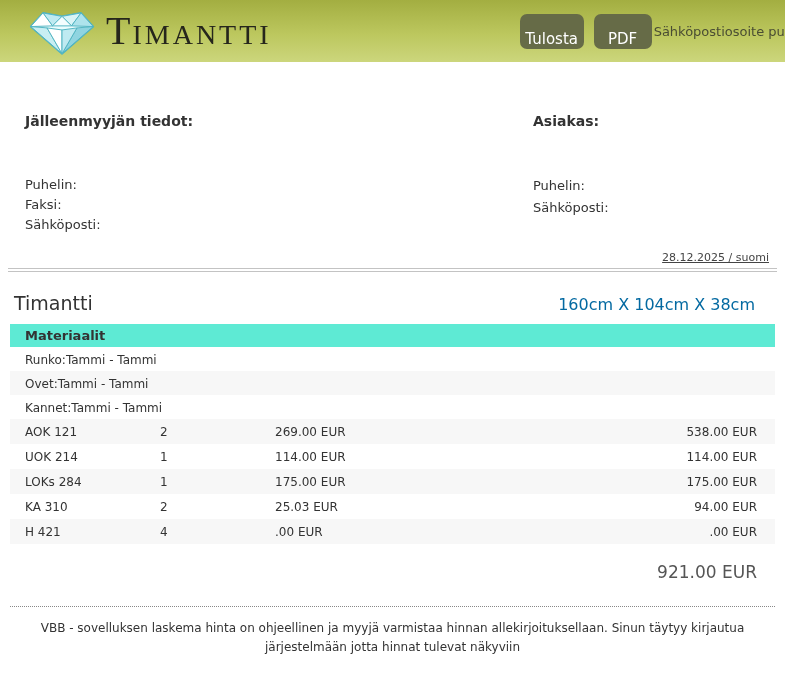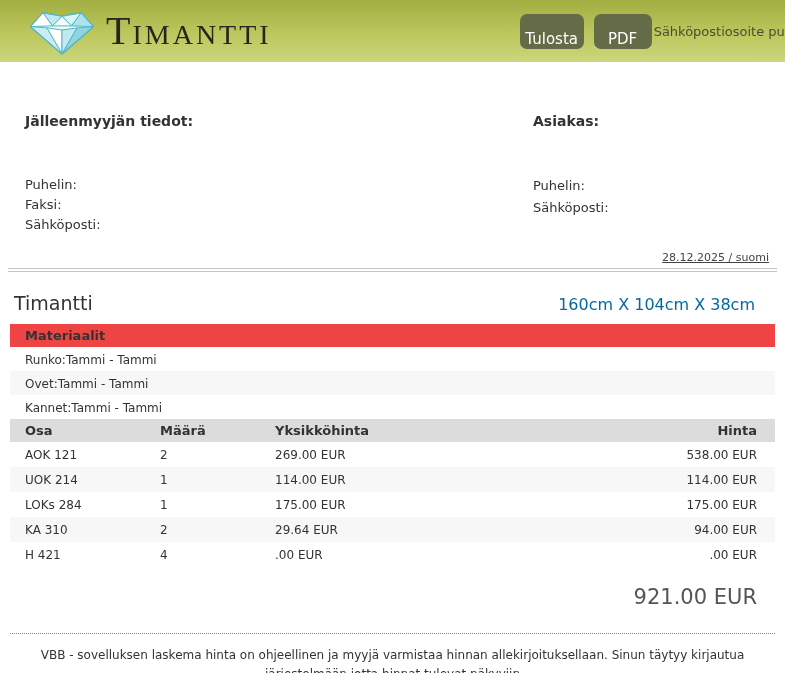--- a/index.html
+++ b/index.html
@@ -59,38 +59,38 @@
   .product-row {
     display:flex; align-items:baseline; justify-content:space-between;
     padding:8px 30px 10px 14px;
   }
   .product-name { font-size:19px; color:#333;margin-top:12px; }
   .product-dims { font-size:16px; color:#0369a1; }
 
   
   .tbl { margin:0 10px; }
   .bar {
-    background:#ef4444; font-weight:bold; font-size:13px; color:#333;
+    background:#5eead4; font-weight:bold; font-size:13px; color:#333;
     padding:4px 18px 18px 15px; height:23px; line-height:16px;
   }
   .mat-row {
     font-size:12px; color:#333; padding:6px 15px; height:24px;
   }
   .mat-row:nth-child(odd) { background:#f7f7f7; }
   .parts-header { display:flex; }
   .parts-row { display:flex; font-size:12px; color:#333; height:25px; align-items:center; }
   .parts-row:nth-child(odd) { background:#f7f7f7; }
   .c-osa   { width:150px; padding-left:15px; }
   .c-maara { width:115px; }
   .c-yks   { flex:1; }
   .c-hinta { width:140px; text-align:right; padding-right:18px; }
   .parts-header { background:#dcdcdc; height:23px; align-items:center; font-weight:bold; font-size:13px; }
 
   .total-line {
-    text-align:right; font-size:21px; color:#555;
+    text-align:right; font-size:17px; color:#555;
     padding:0 28px; margin-top:18px;
   }
   .dotted-line { margin:24px 10px 0 10px; border-top:1px dotted #888; }
   .footer-note {
     margin:12px auto 8px auto; width:720px;
     text-align:center; font-size:12px; color:#333; line-height:1.55;
   }
 </style>
 </head>
 <body>
@@ -148,26 +148,20 @@
 </div>
 
 <div class="tbl">
   <div class="bar">Materiaalit</div>
   <div class="mat-row">Runko:Tammi - Tammi</div>
   <div class="mat-row">Ovet:Tammi - Tammi</div>
   <div class="mat-row">Kannet:Tammi - Tammi</div>
 </div>
 
 <div class="tbl">
-  <div class="parts-header">
-    <div class="c-osa">Osa</div>
-    <div class="c-maara">Määrä</div>
-    <div class="c-yks">Yksikköhinta</div>
-    <div class="c-hinta">Hinta</div>
-  </div>
   <div class="parts-row">
     <div class="c-osa">AOK 121</div>
     <div class="c-maara">2</div>
     <div class="c-yks">269.00 EUR</div>
     <div class="c-hinta">538.00 EUR</div>
   </div>
   <div class="parts-row">
     <div class="c-osa">UOK 214</div>
     <div class="c-maara">1</div>
     <div class="c-yks">114.00 EUR</div>
@@ -175,21 +169,21 @@
   </div>
   <div class="parts-row">
     <div class="c-osa">LOKs 284</div>
     <div class="c-maara">1</div>
     <div class="c-yks">175.00 EUR</div>
     <div class="c-hinta">175.00 EUR</div>
   </div>
   <div class="parts-row">
     <div class="c-osa">KA 310</div>
     <div class="c-maara">2</div>
-    <div class="c-yks">29.64 EUR</div>
+    <div class="c-yks">25.03 EUR</div>
     <div class="c-hinta">94.00 EUR</div>
   </div>
   <div class="parts-row">
     <div class="c-osa">H 421</div>
     <div class="c-maara">4</div>
     <div class="c-yks">.00 EUR</div>
     <div class="c-hinta">.00 EUR</div>
   </div>
 </div>
 

